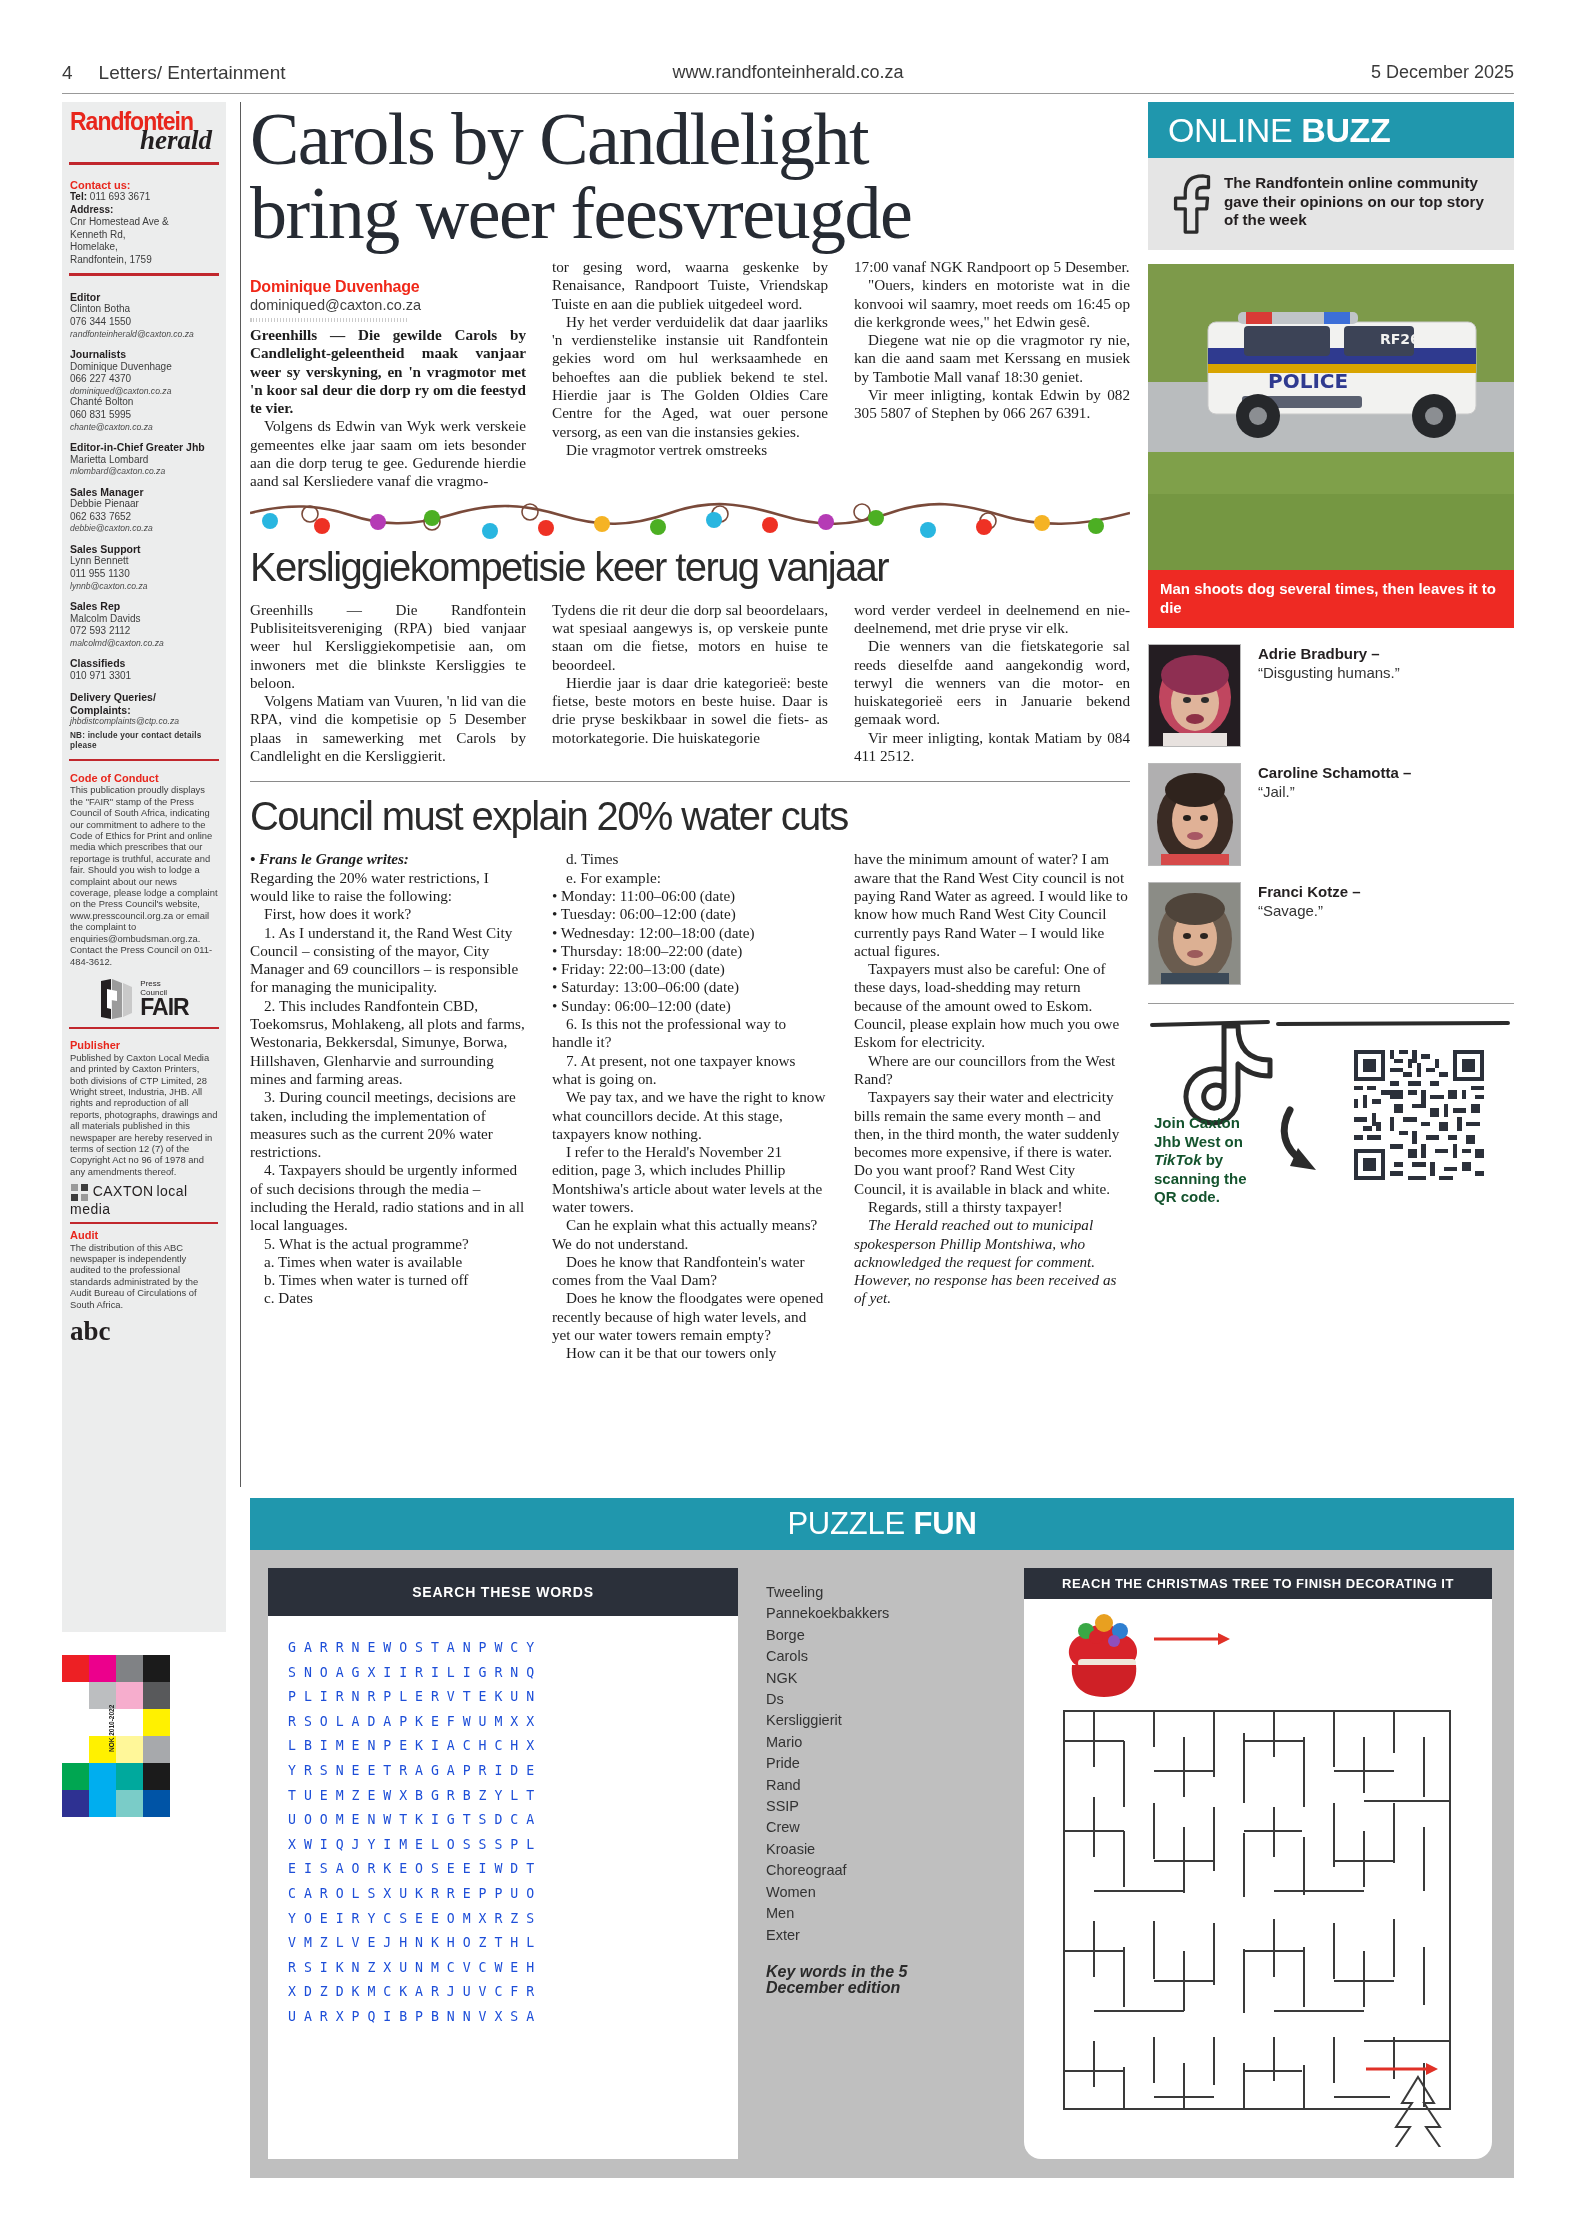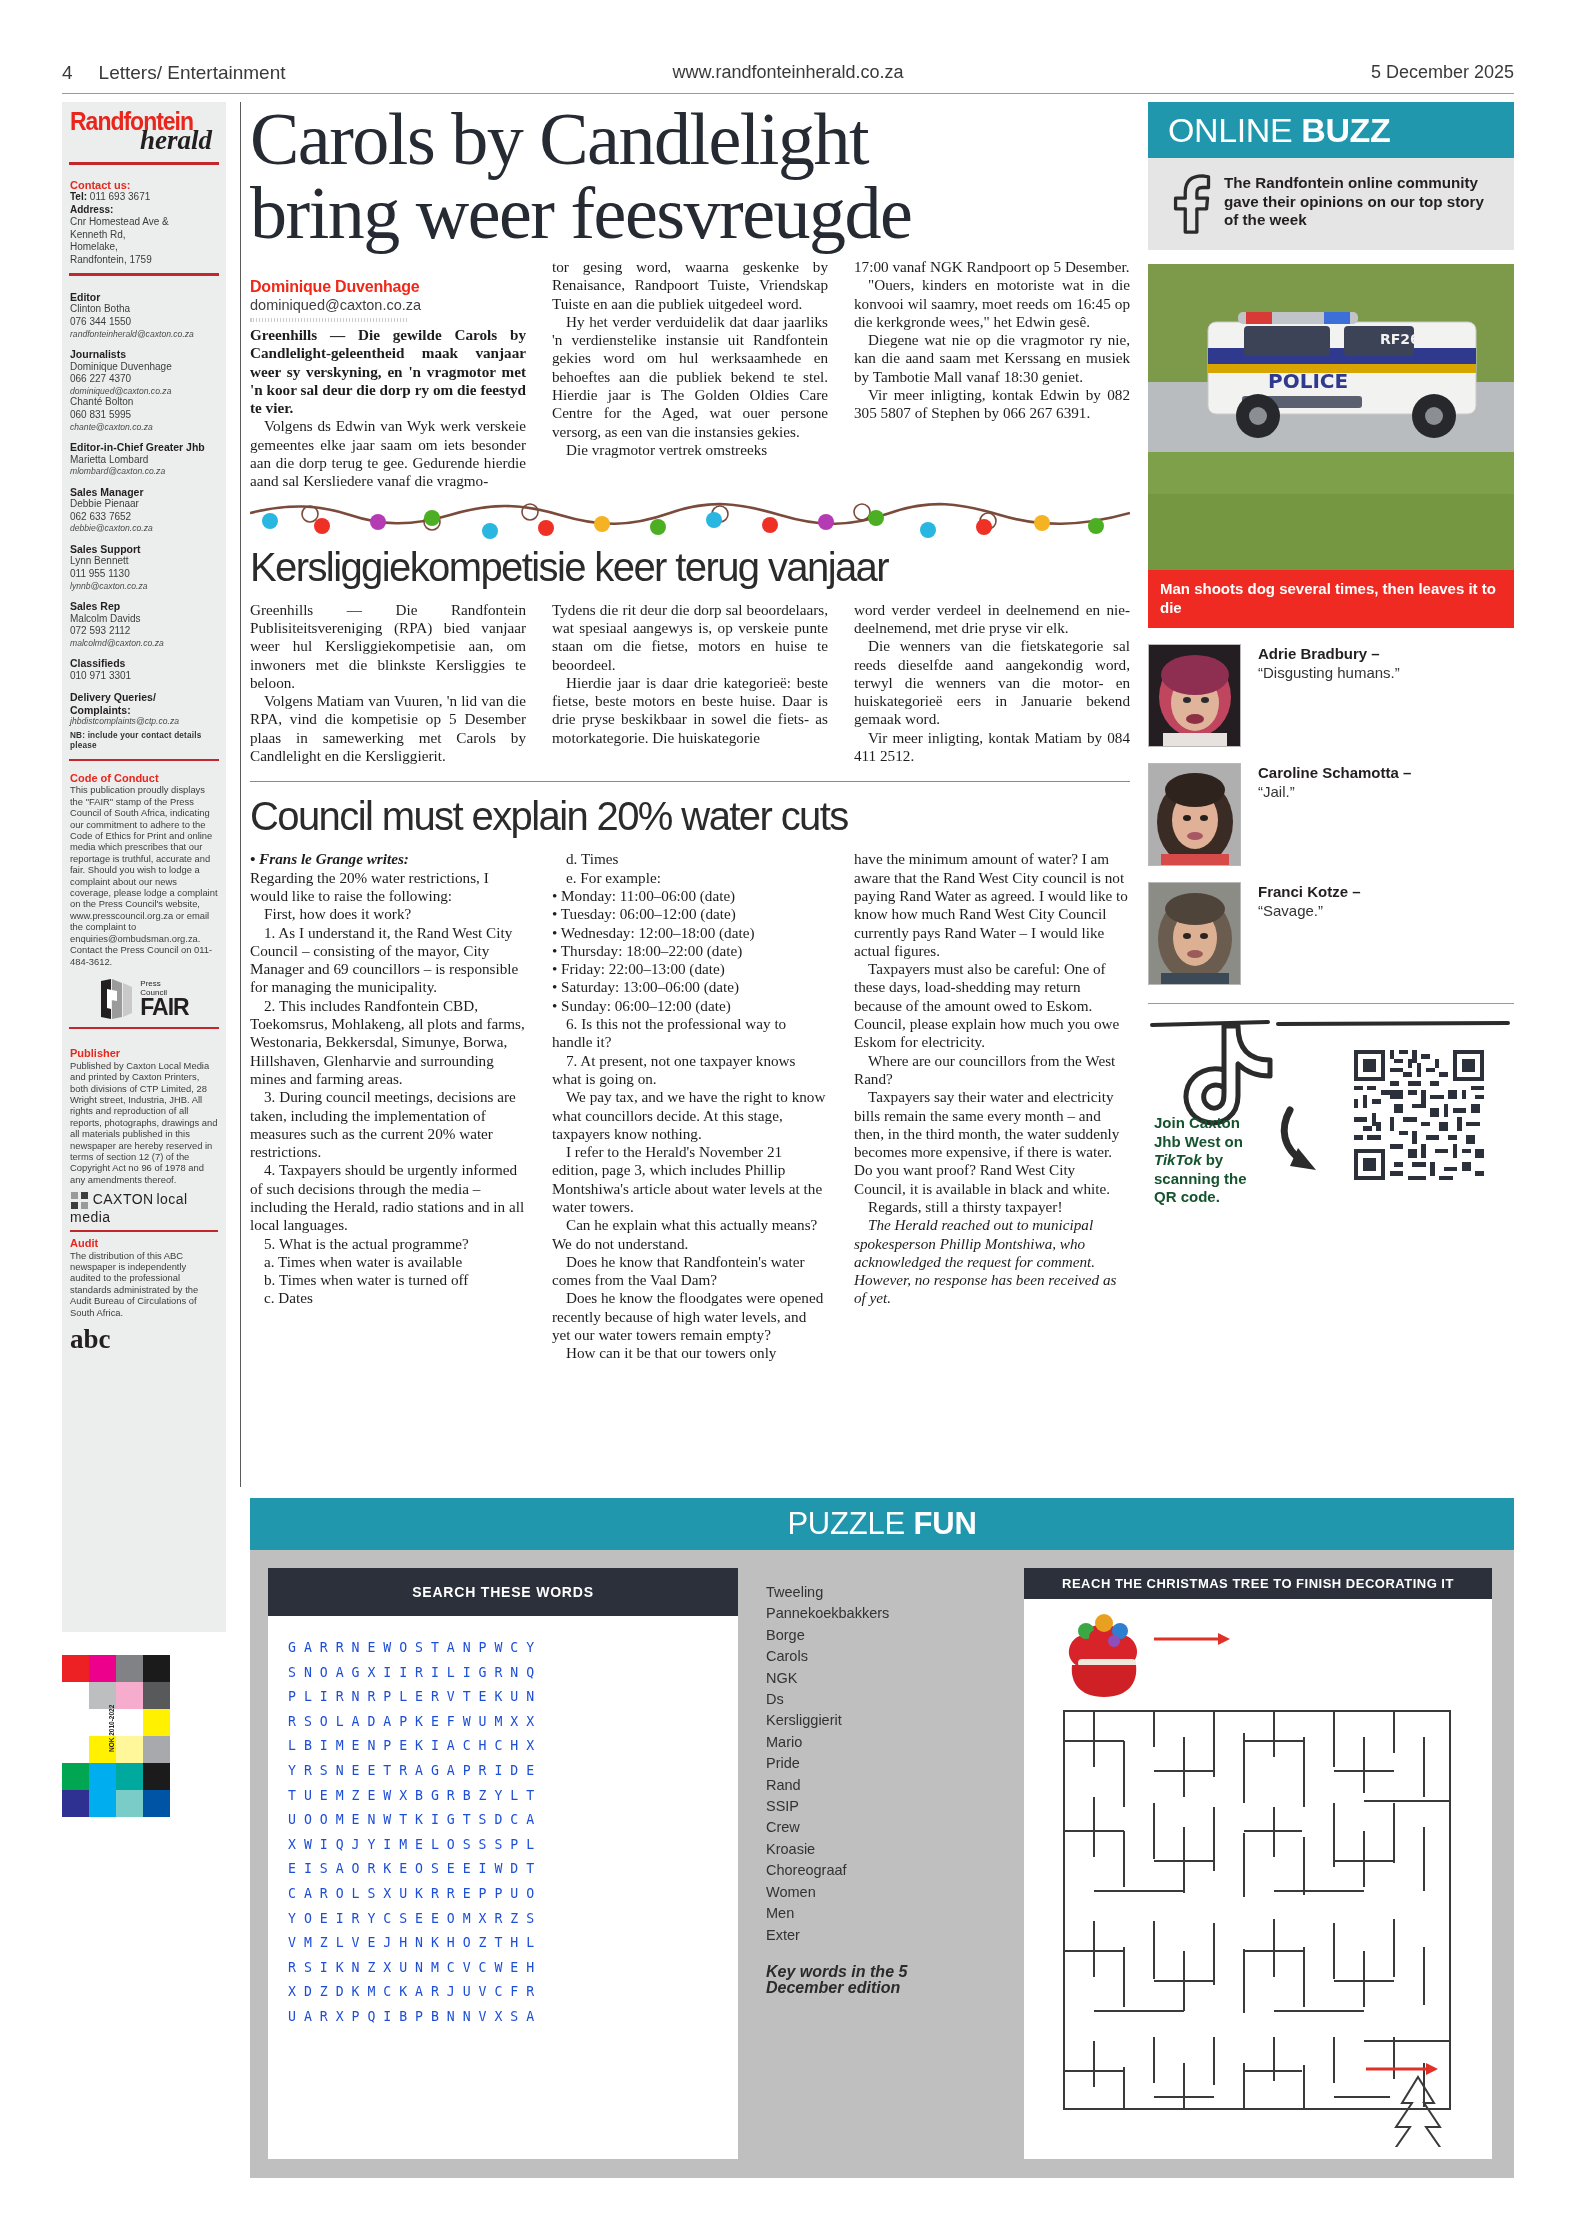--- a/index.html
+++ b/index.html
@@ -133,21 +133,21 @@
   .puz-hd b { font-weight:bold; }
   .puz-body { display:flex; gap:18px; padding:18px; }
   .ws-card { width:470px; background:#fff; }
   .ws-hd { background:#2b303a; color:#fff; text-align:center; font-weight:bold; font-size:14px;
            letter-spacing:0.8px; padding:16px 0; }
   .ws-grid { padding:20px 22px 26px 20px; font-family:"DejaVu Sans Mono", monospace;
              font-size:13.2px; color:#1d4ed8; line-height:24.6px; letter-spacing:0px;}
   .ws-grid .row { display:flex; justify-content:space-between; }
   .ws-words { width:250px; padding:14px 0 0 10px; font-size:14.5px; line-height:21.4px; color:#333;}
   .ws-key { margin-top:18px; font-size:16px; font-style:italic; font-weight:bold; color:#2b2b2b; line-height:16px;}
-  .maze-card { width:468px; background:#fff; }
+  .maze-card { width:468px; background:#fff;border-radius:17px; }
   .maze-hd { background:#2b303a; color:#fff; text-align:center; font-weight:bold; font-size:13px;
              letter-spacing:0.5px; padding:8px 4px; }
   .maze-area { position:relative; padding:8px 10px 12px 10px; }
   svg { display:block; }
 </style>
 </head>
 <body>
 
 <div class="topbar">
   <span class="pg">4</span>
@@ -235,21 +235,21 @@
       <div>
         <div class="press-txt">Press</div>
         <div class="press-txt">Council</div>
         <div class="press-fair">FAIR</div>
       </div>
     </div>
   </div>
   <div class="hr-red"></div>
 
   <div class="sb-inner">
-    <div class="sb-head-red" style="margin-top:12px">Publisher</div>
+    <div class="sb-head-red" style="margin-top:4px">Publisher</div>
     <div class="sb-body">Published by Caxton Local Media and printed by Caxton Printers, both divisions of CTP Limited, 28 Wright street, Industria, JHB. All rights and reproduction of all reports, photographs, drawings and all materials published in this newspaper are hereby reserved in terms of section 12 (7) of the Copyright Act no 96 of 1978 and any amendments thereof.</div>
 
     <div class="caxton-logo">
       <svg width="20" height="20" viewBox="0 0 20 20" style="display:inline-block;vertical-align:middle">
         <rect x="1" y="1" width="7" height="7" fill="#9a9a9a"></rect>
           <rect x="11" y="1" width="7" height="7" fill="#3d3d3d"></rect>
         <rect x="1" y="11" width="7" height="7" fill="#3d3d3d"></rect>
           <rect x="11" y="11" width="7" height="7" fill="#9a9a9a"></rect>
       </svg>
       <span class="caxton-word">CAXTON</span>

